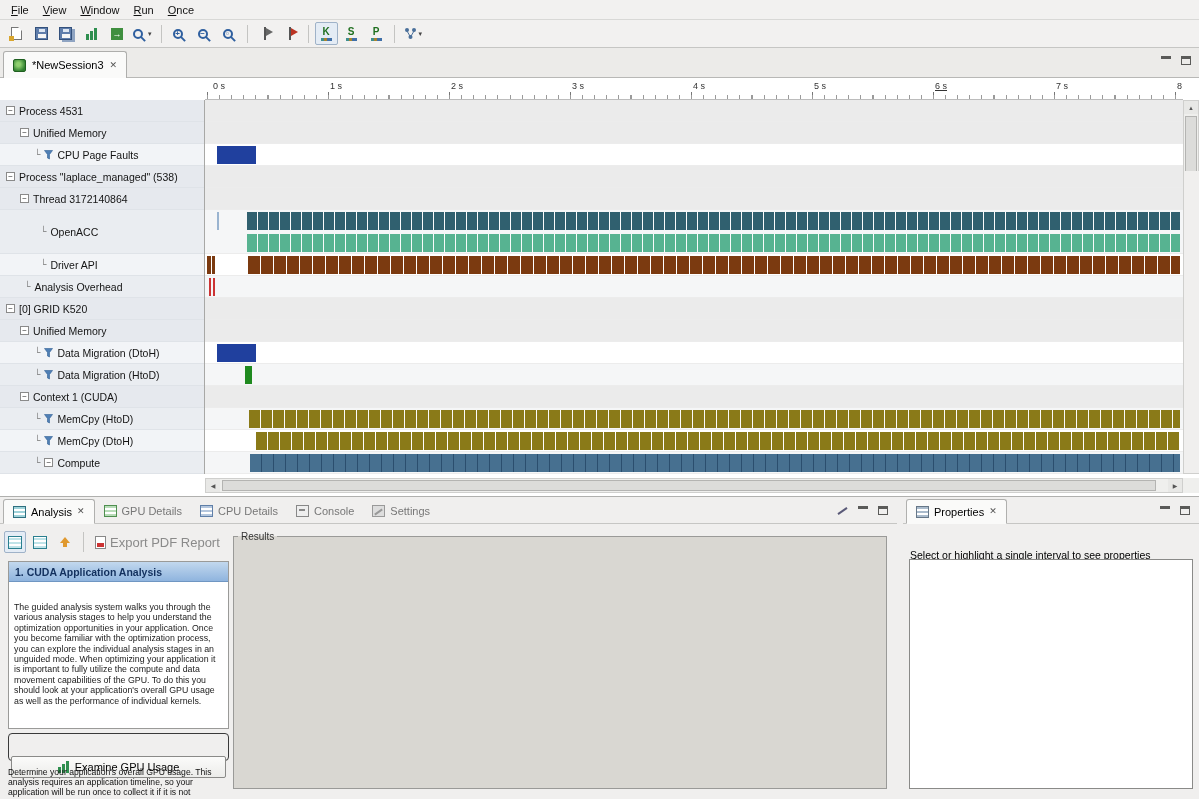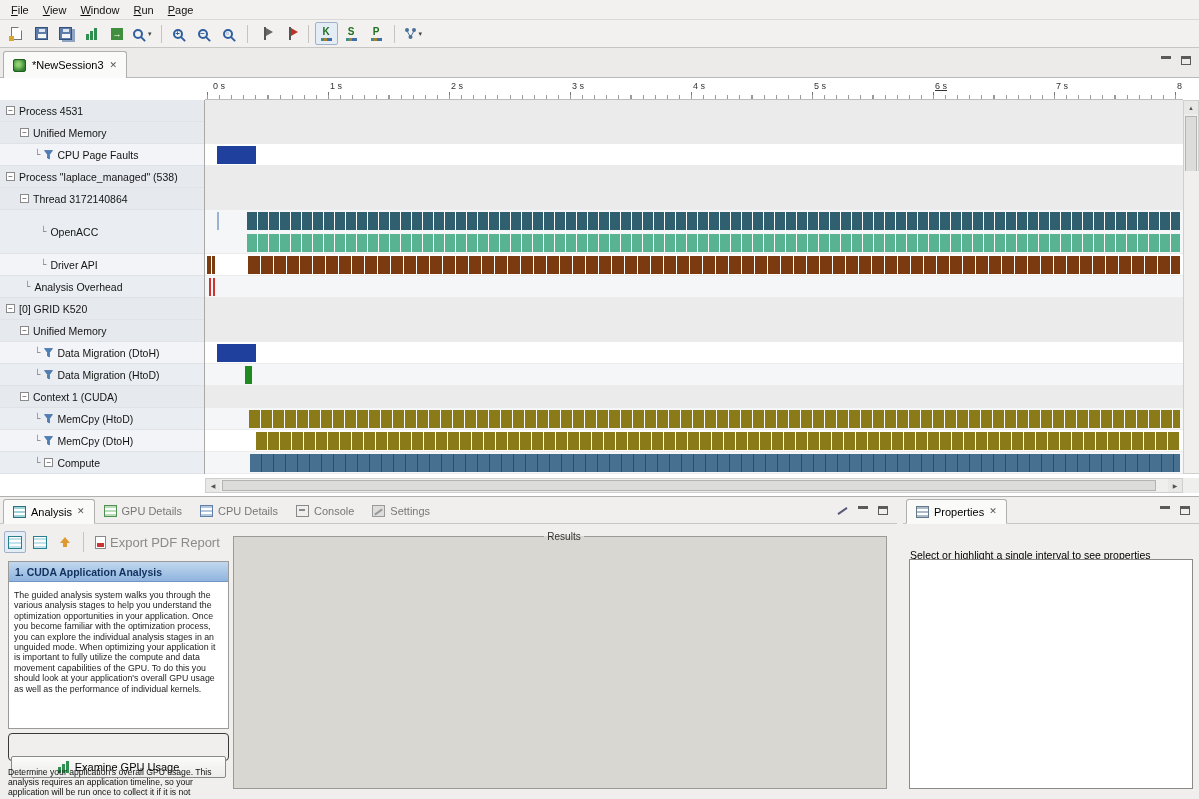--- a/index.html
+++ b/index.html
@@ -114,42 +114,42 @@
   .uparrow::after { content:""; position:absolute; left:-2px; top:6px; width:4px; height:4px; background:#e0992f; }
   .pdf { width:11px; height:13px; background:#fff; border:1px solid #888; position:relative; display:inline-block; }
   .pdf::after { content:""; position:absolute; bottom:1px; left:1px; right:1px; height:4px; background:#c33; }
   .export-label { color:#8a8a8a; font-size:13px; }
 
   .stage-box { position:absolute; left:8px; top:64px; width:221px; height:168px; background:#fff; border:1px solid #9a9a98; overflow:hidden; }
   .stage-head { height:20px; line-height:20px; padding-left:6px; font-weight:bold; font-size:10.5px;
     color:var(--stage_header_text,#12305e);
     background:linear-gradient(var(--stage_header_top,#c2d8ee),var(--stage_header_bottom,#8fb4de));
     border-bottom:1px solid var(--stage_header_border,#6f96c2); }
-  .stage-body { padding:8px 5px; font-size:8.8px; line-height:10.4px; color:#1a1a1a; }
+  .stage-body { padding:20px 5px; font-size:8.8px; line-height:10.4px; color:#1a1a1a; }
   .examine-outer { position:absolute; left:8px; top:236px; width:221px; height:28px; border:1px solid #3a3a3a; border-radius:4px; padding:2px; background:#f0efee; }
   .examine { width:100%; height:100%; display:flex; align-items:center; justify-content:center; gap:6px; background:linear-gradient(#fbfbfa,#ececea); border:1px solid #8a8a88; border-radius:2px; font-family:inherit; font-size:11px; color:#000;margin-top:20px; }
   .note { position:absolute; left:8px; top:270px; width:222px; height:32px; font-size:8.6px; line-height:10px; color:#111; overflow:hidden; }
 
-  fieldset.results { position:absolute; left:233px; top:34px; width:654px; height:258px; border:1px solid #9a9a98; background:#d9d7d2;text-align:center; }
+  fieldset.results { position:absolute; left:233px; top:34px; width:654px; height:258px; border:1px solid #9a9a98; background:#d9d7d2; }
   fieldset.results legend { font-size:10px; color:#333; margin-left:4px; padding:0 3px; }
 
   .prop-hint { position:absolute; left:7px; top:52px; font-size:10.5px; color:#000; }
   .prop-box { position:absolute; left:6px; top:62px; width:284px; height:230px; background:#fff; border:1px solid #8a8a88; }
 </style>
 </head>
 <body>
 
 <div class="app">
 
   <div class="menubar">
     <span class="menu-item">File</span>
     <span class="menu-item">View</span>
     <span class="menu-item">Window</span>
     <span class="menu-item">Run</span>
-    <span class="menu-item">Page</span>
+    <span class="menu-item">Once</span>
   </div>
 
   <div class="toolbar">
     <span class="tbtn">
         <span class="ic page"></span>
       </span>
     <span class="tbtn">
         <span class="ic floppy"></span>
       </span>
     <span class="tbtn">

